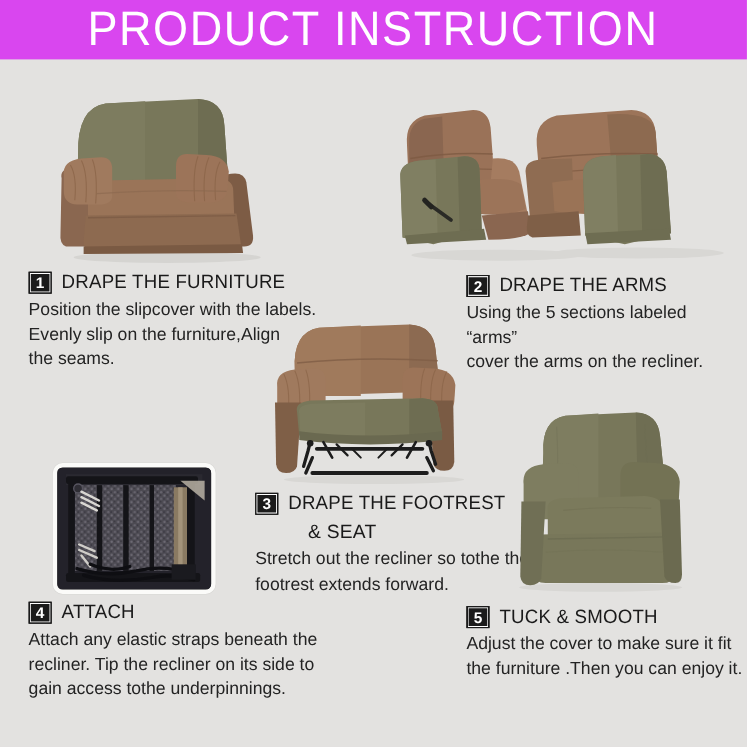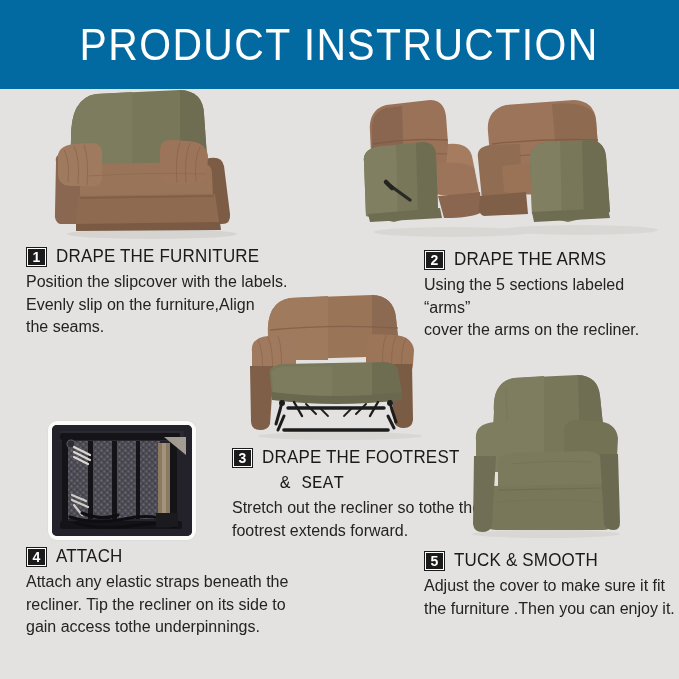--- a/index.html
+++ b/index.html
@@ -19,22 +19,22 @@
     width: 679px;
     height: 679px;
     background: #e3e2e0;
   }
 
   
   .header-band {
     position: absolute;
     left: 0; top: 0;
     width: 679px;
-    height: 89px;
-    background: #0369a1;
+    height: 54px;
+    background: #d946ef;
     display: flex;
     align-items: center;
     justify-content: center;
   }
   .header-title {
     color: #ffffff;
     font-family: "Liberation Sans", sans-serif;
     font-size: 44px;
     font-weight: 400;
     letter-spacing: 1.5px;
@@ -77,21 +77,20 @@
     letter-spacing: 0.2px;
     transform: scaleX(0.97);
     transform-origin: left center;
   }
   .step-title2 {
     font-size: 17.5px;
     color: #1a1a1a;
     margin-left: 48px;
     margin-top: 5px;
     letter-spacing: 0.2px;
-    font-family: Liberation Mono, monospace;
   }
   .step-body {
     font-size: 16px;
     color: #232323;
     line-height: 1.42;
     margin-top: 4px;
     white-space: pre-line;
   }
 
   

